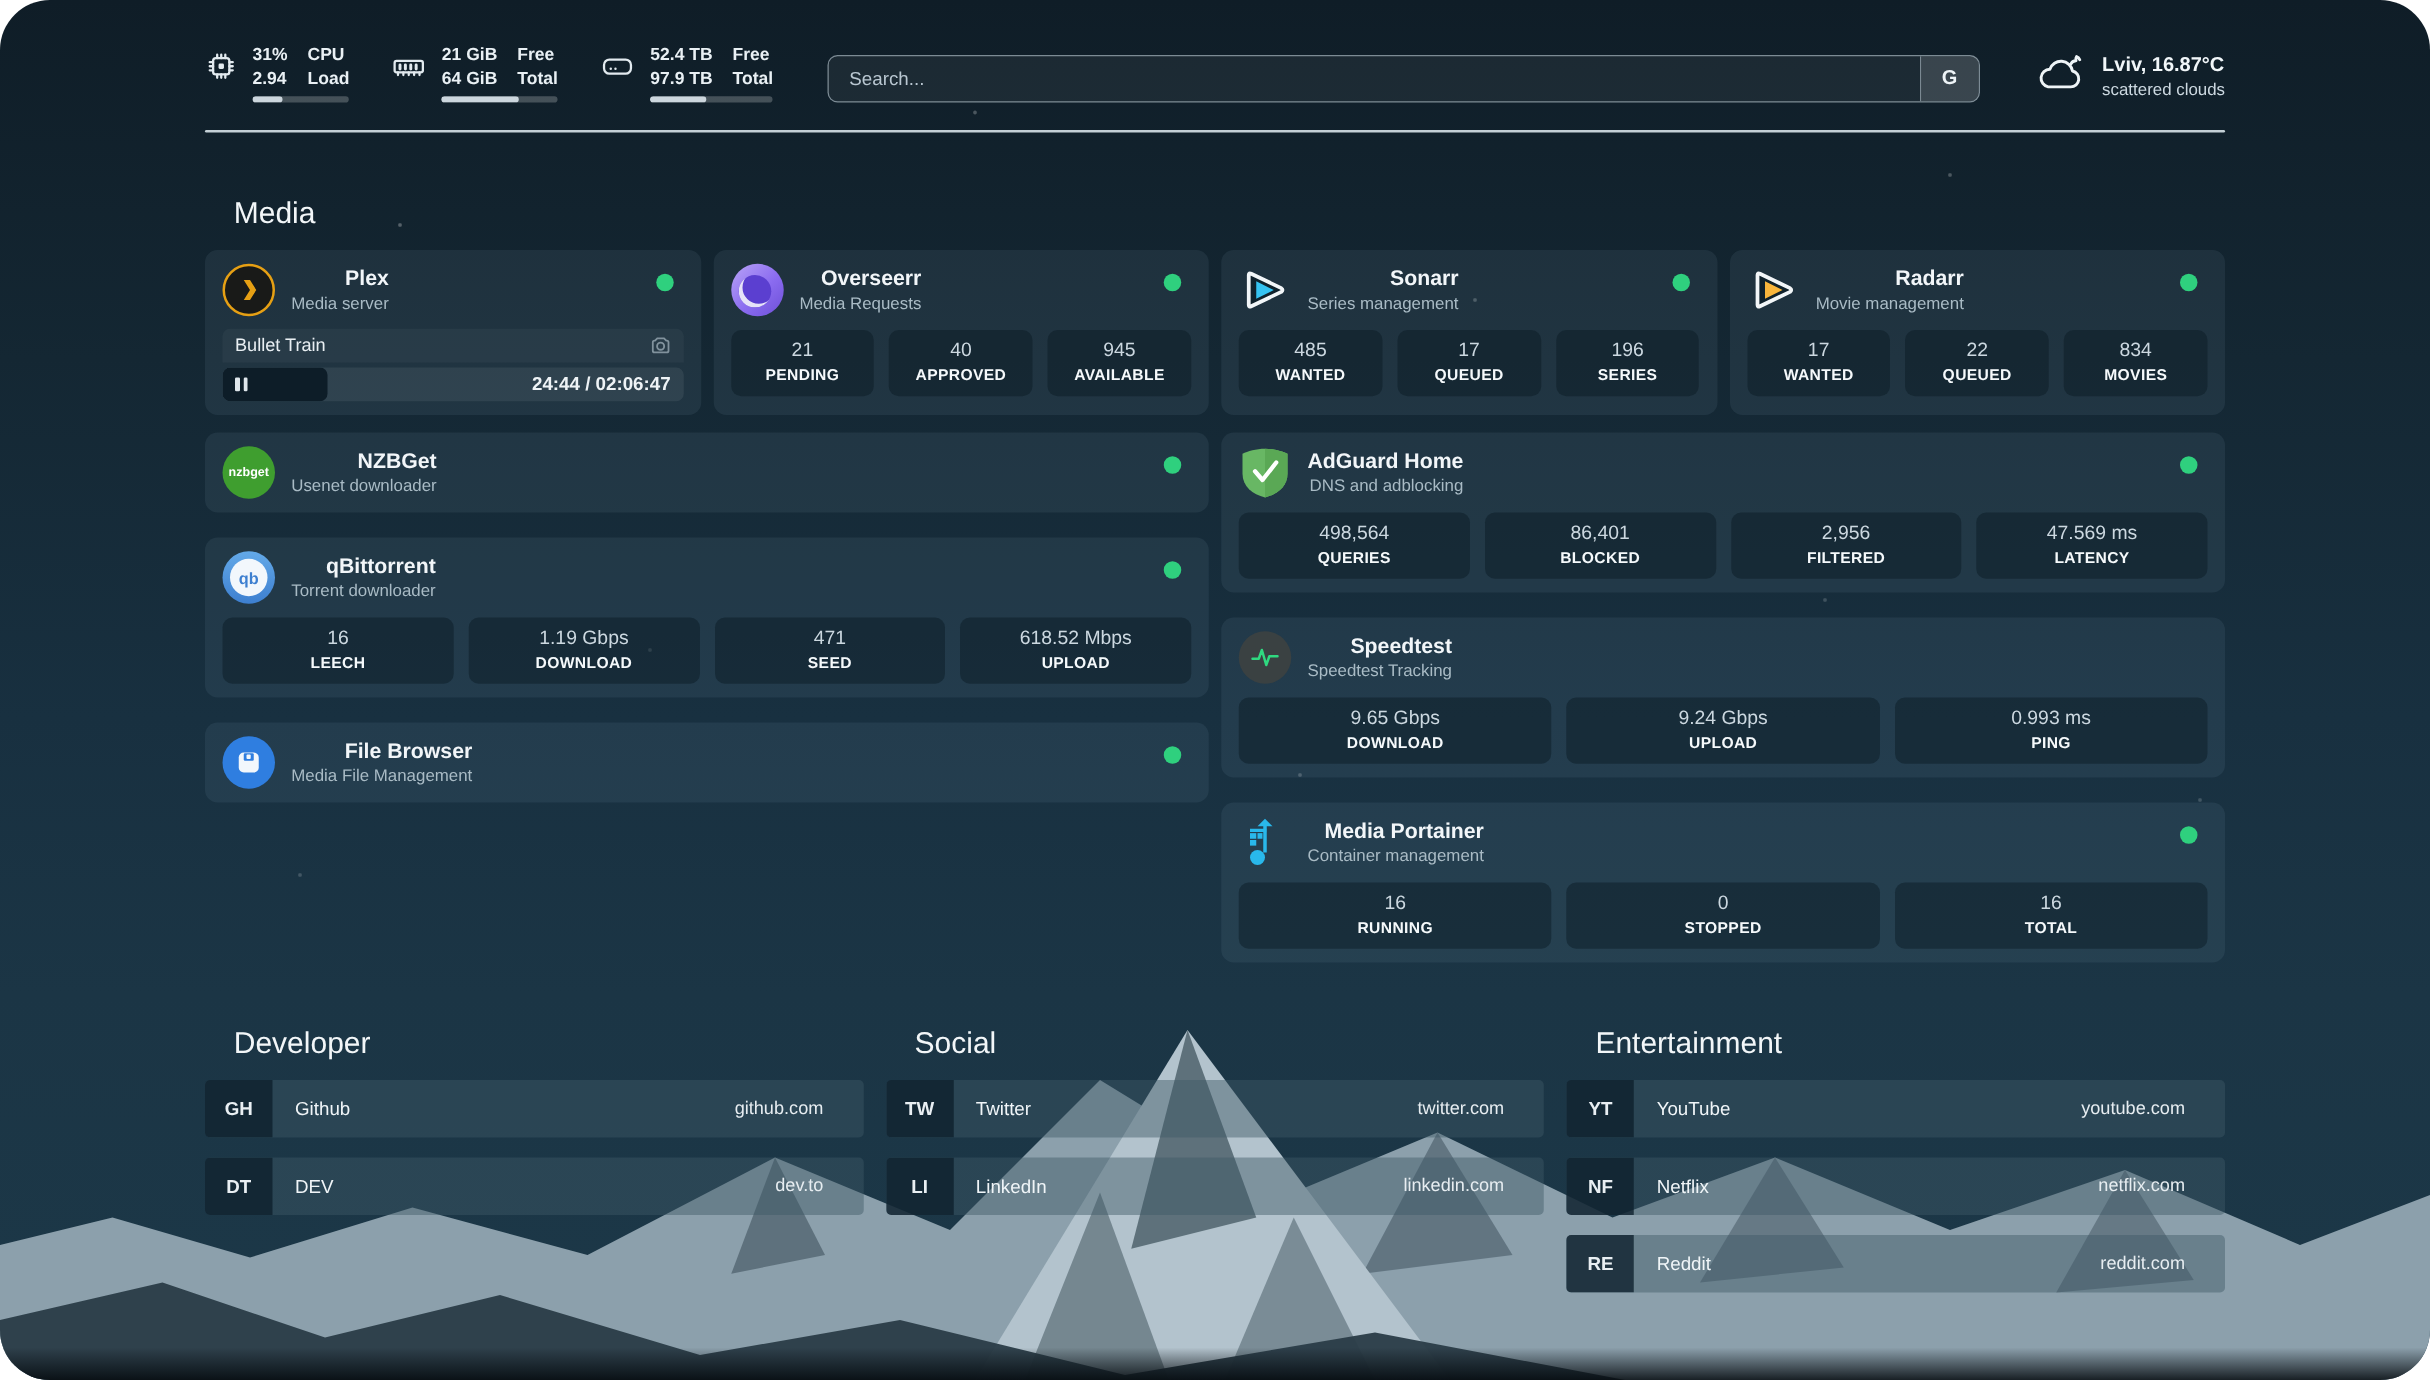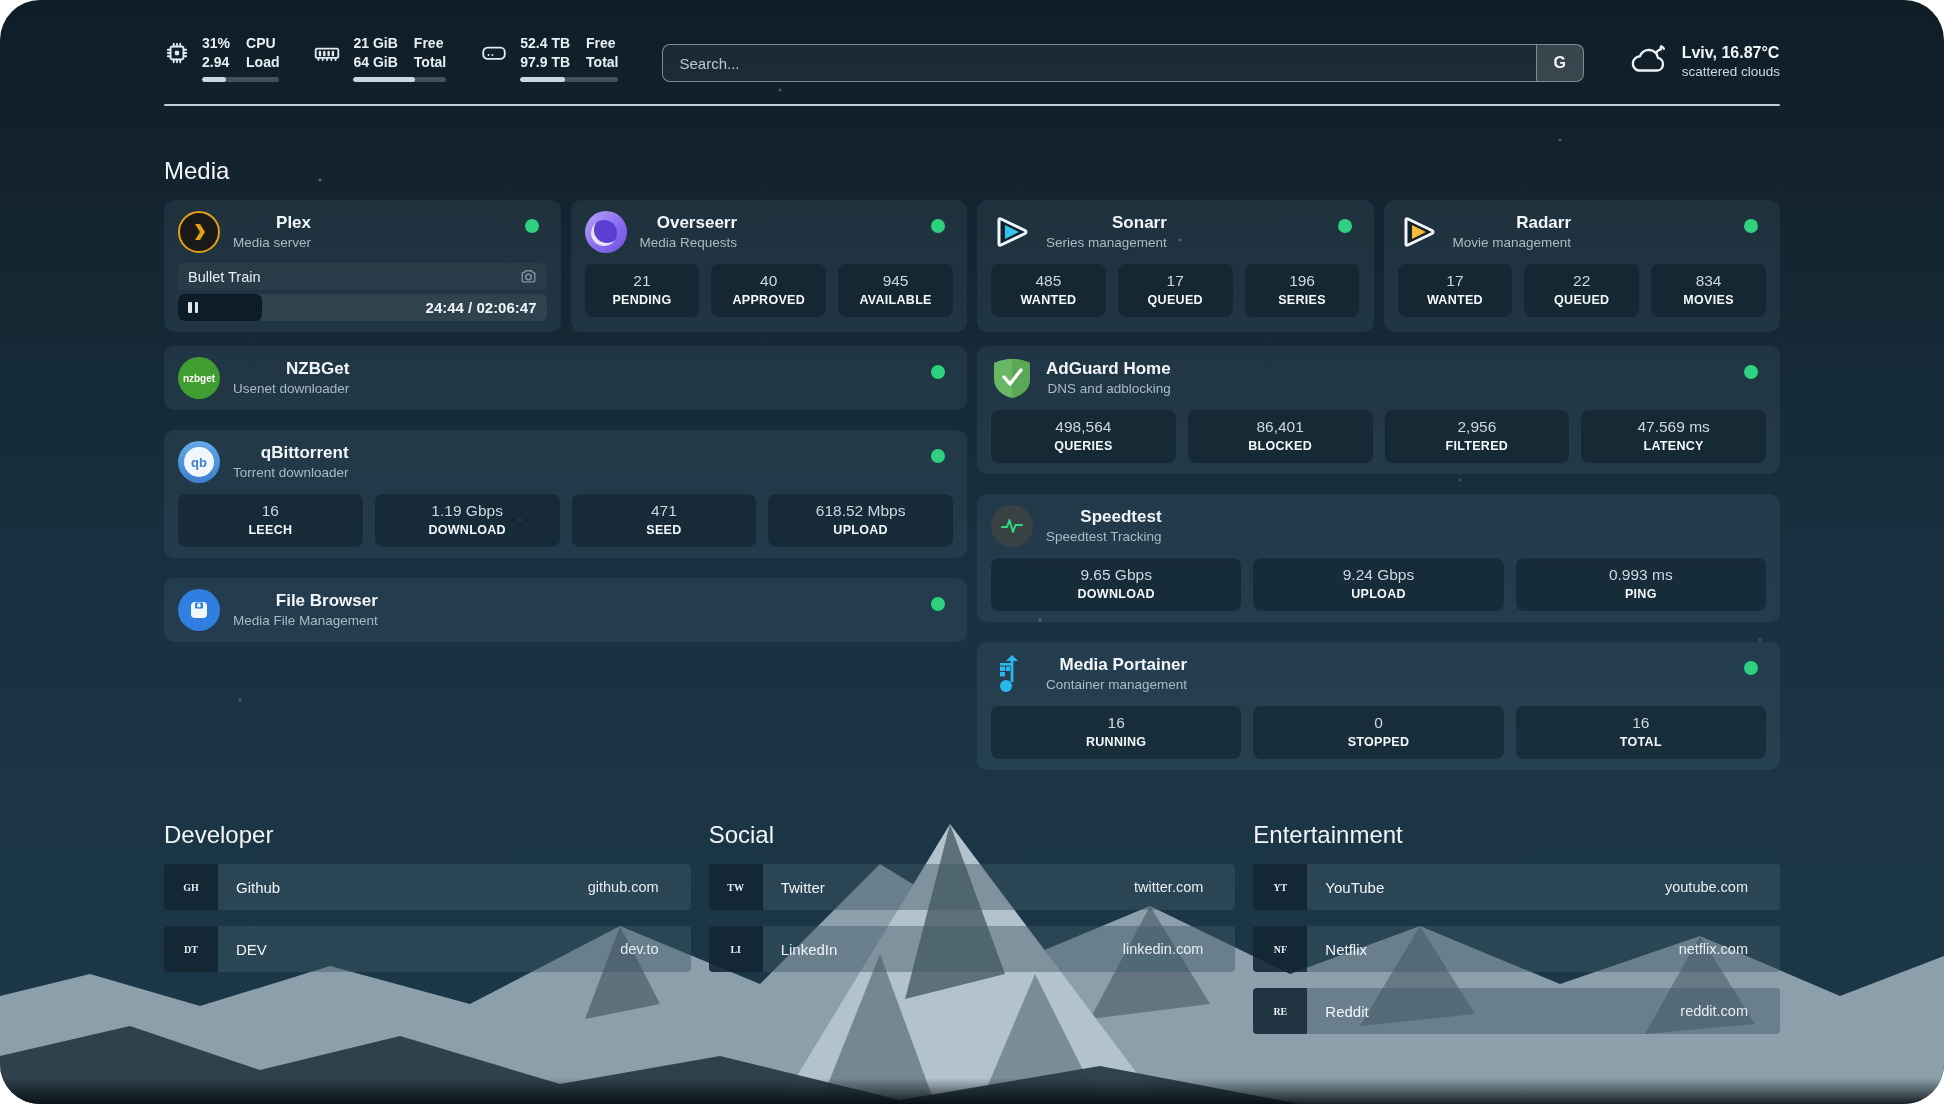--- a/index.html
+++ b/index.html
@@ -39,21 +39,21 @@
   .searchwrap input::placeholder{color:#b9c7d1;}
   .search-btn{width:46px;display:flex;align-items:center;justify-content:center;cursor:pointer;
     background:rgba(255,255,255,.13);border-left:1.5px solid rgba(205,220,230,.45);
     border-radius:0 6px 6px 0;font-size:16px;font-weight:600;color:#eef4f7;}
   .weather{display:flex;align-items:center;gap:12px;}
   .weather-title{font-size:16px;font-weight:600;color:#f1f6f9;line-height:20px;}
   .weather-sub{font-size:13.5px;color:#cdd9e1;line-height:18px;}
   .hdivider{height:2px;background:rgba(228,238,244,.85);border-radius:1px;margin-top:22px;}
 
   
-  .sec-title{font-size:24px;font-weight:500;color:#f2f6f8;line-height:30px;}
+  .sec-title{font-size:24px;font-weight:500;color:#f2f6f8;line-height:30px;margin-left:23px;}
   .media-title{margin-top:50px;}
   .grid4{display:grid;grid-template-columns:repeat(4,1fr);gap:10px;margin-top:14px;}
   .grid2-heads{display:grid;grid-template-columns:1fr 1fr;gap:10px;margin-top:34px;}
   .grid2{display:grid;grid-template-columns:1fr 1fr;gap:10px;margin-top:14px;align-items:start;}
   .vstack{display:flex;flex-direction:column;gap:20px;}
 
   .card{background:rgba(150,190,212,.09);border-radius:10px;padding:11px 14px;cursor:pointer;}
   .card-head{display:flex;align-items:center;gap:13px;}
   .app-icon{width:42px;height:42px;flex:0 0 42px;display:flex;align-items:center;justify-content:center;}
   .app-text{display:flex;flex-direction:column;text-align:right;}
@@ -94,21 +94,21 @@
   .fb-circle{background:#2f7ee0;}
   .bottom-dark{position:absolute;left:0;right:0;bottom:0;height:26px;z-index:3;
     background:linear-gradient(180deg,rgba(5,10,14,0) 0%, rgba(4,9,13,.85) 100%);}
 
   
   .links-grid{display:grid;grid-template-columns:1fr 1fr 1fr;gap:18px;margin-top:50px;}
   .link-col .sec-title{margin-bottom:14px;}
   .link-row{display:flex;align-items:stretch;height:46px;margin-bottom:16px;border-radius:4px;
     overflow:hidden;background:rgba(62,88,102,.45);cursor:pointer;}
   .link-abbr{width:54px;flex:0 0 54px;display:flex;align-items:center;justify-content:center;
-    background:rgba(13,31,43,.78);color:#e9eff3;font-size:10px;font-weight:600;font-family:Liberation Serif, serif;}
+    background:rgba(13,31,43,.78);color:#e9eff3;font-size:15px;font-weight:600;}
   .link-name{display:flex;align-items:center;padding-left:18px;font-size:15px;color:#f0f5f8;}
   .link-url{margin-left:auto;display:flex;align-items:center;padding-right:32px;font-size:14.5px;color:#e7edf1;}
 </style>
 </head>
 <body>
 
 <div class="window">
 
   <div class="specks"></div>
 

